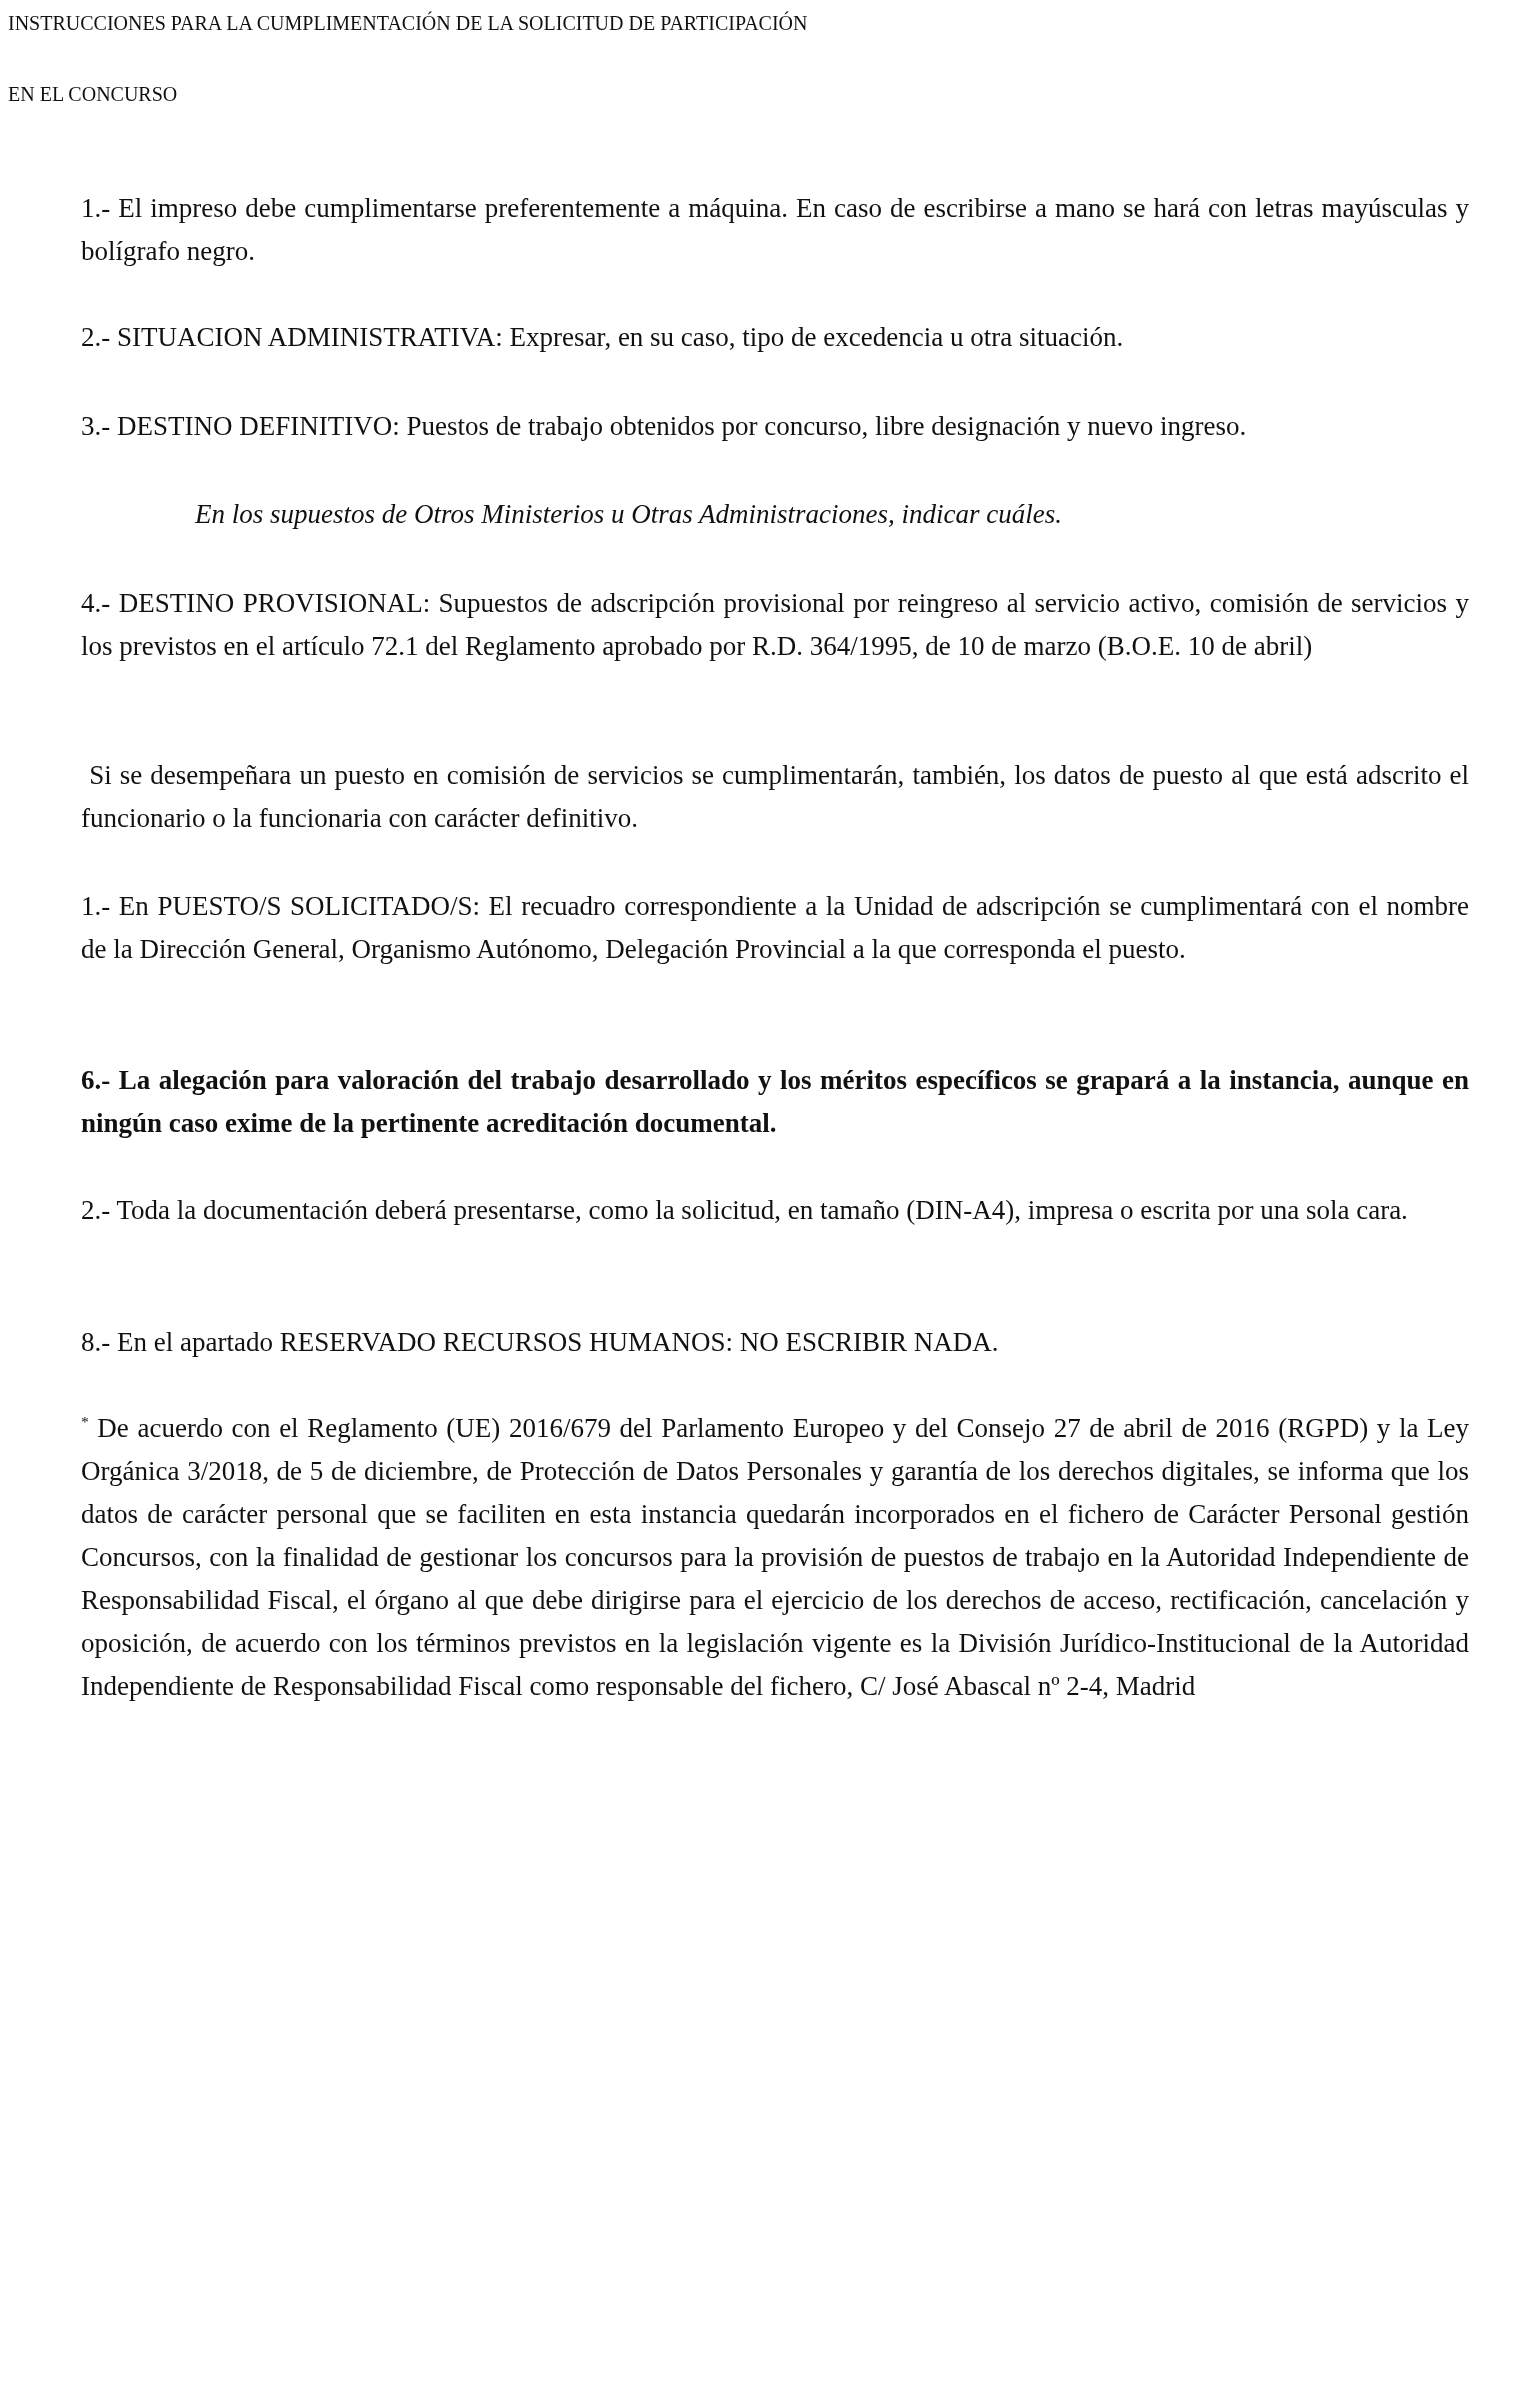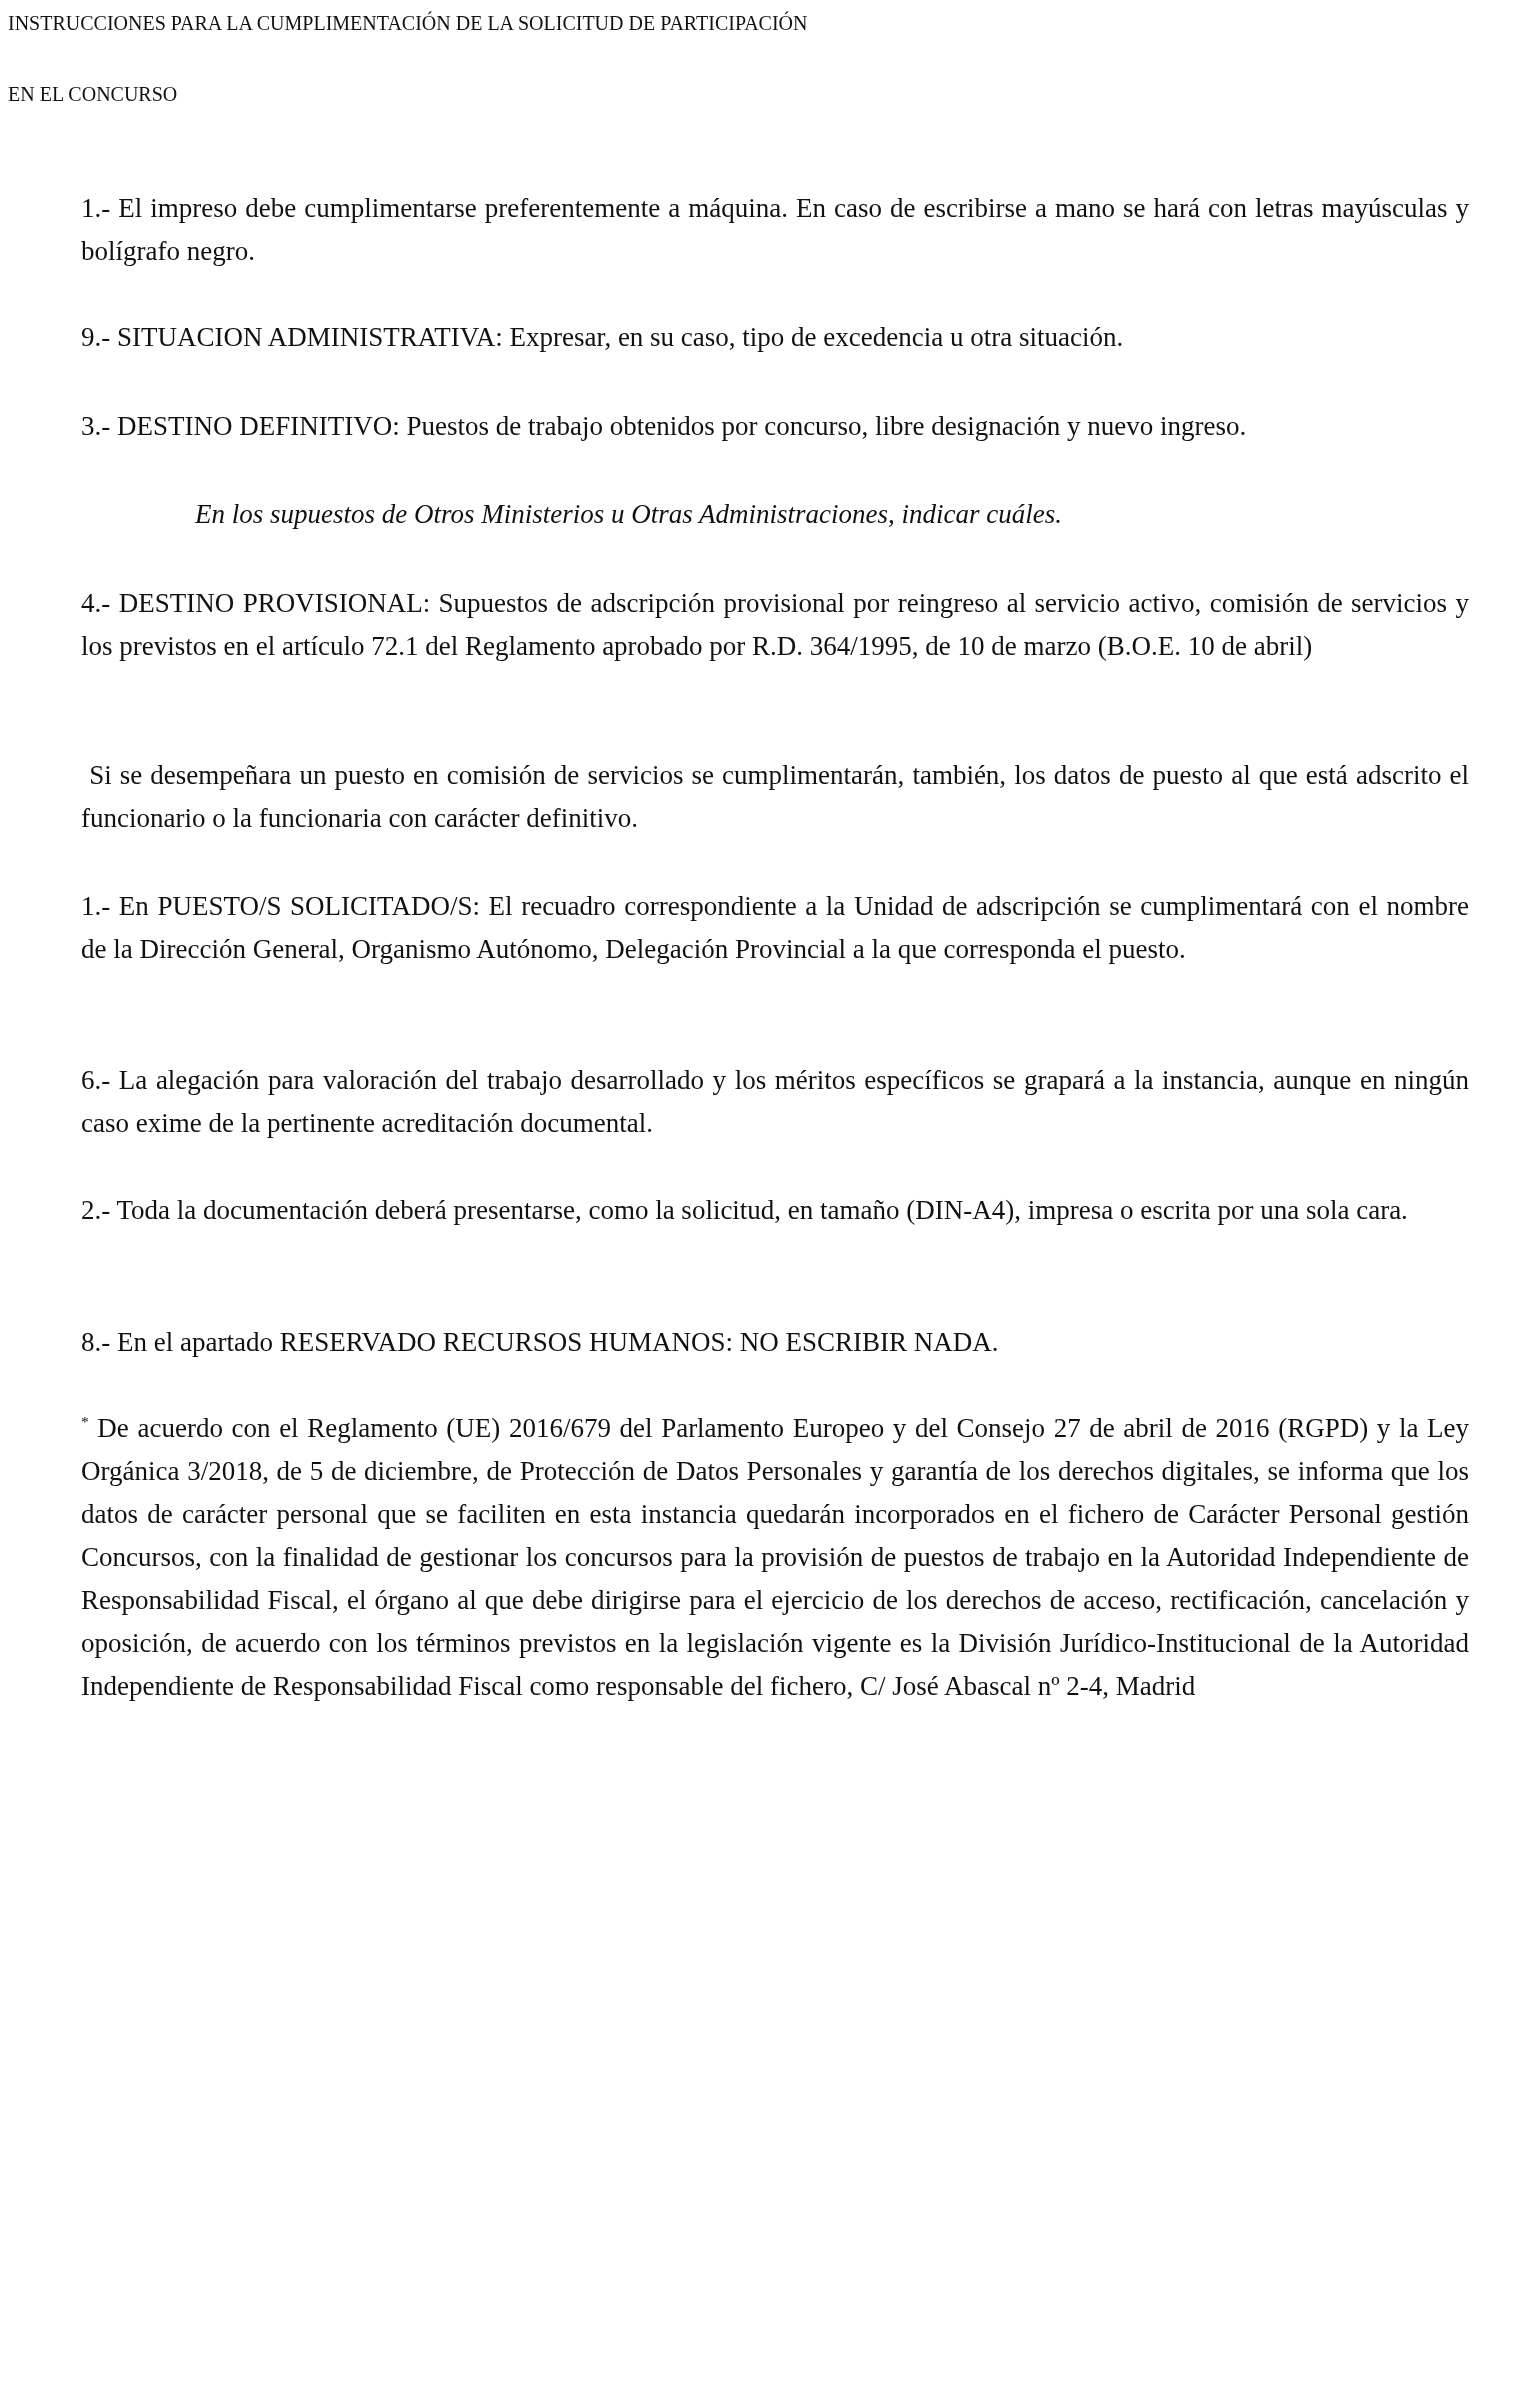--- a/index.html
+++ b/index.html
@@ -15,24 +15,24 @@
   </style>
 </head>
 <body>
 
 <div>
   <div class="title" style="top:1.7px;">INSTRUCCIONES PARA LA CUMPLIMENTACIÓN DE LA SOLICITUD DE PARTICIPACIÓN</div>
   <div class="title" style="top:45px;margin-top:28px;">EN EL CONCURSO</div>
 </div>
 
 <p class="p last-left" style="top:175px;">1.- El impreso debe cumplimentarse preferentemente a máquina. En caso de escribirse a mano se hará con letras mayúsculas y bolígrafo negro.</p>
-<p class="p last-left" style="top:304px;">9.- SITUACION ADMINISTRATIVA: Expresar, en su caso, tipo de excedencia u otra situación.</p>
+<p class="p last-left" style="top:304px;">2.- SITUACION ADMINISTRATIVA: Expresar, en su caso, tipo de excedencia u otra situación.</p>
 <p class="p last-left" style="top:393px;">3.- DESTINO DEFINITIVO: Puestos de trabajo obtenidos por concurso, libre designación y nuevo ingreso.</p>
 <p class="p indent last-left" style="top:481px;">En los supuestos de Otros Ministerios u Otras Administraciones, indicar cuáles.</p>
 <p class="p last-left" style="top:570px;">4.- DESTINO PROVISIONAL: Supuestos de adscripción provisional por reingreso al servicio activo, comisión de servicios y los previstos en el artículo 72.1 del Reglamento aprobado por R.D. 364/1995, de 10 de marzo (B.O.E. 10 de abril)</p>
 <p class="p last-left" style="top:742px; white-space:pre-wrap;"> Si se desempeñara un puesto en comisión de servicios se cumplimentarán, también, los datos de puesto al que está adscrito el funcionario o la funcionaria con carácter definitivo.</p>
 <p class="p last-left" style="top:873px;">1.- En PUESTO/S SOLICITADO/S: El recuadro correspondiente a la Unidad de adscripción se cumplimentará con el nombre de la Dirección General, Organismo Autónomo, Delegación Provincial a la que corresponda el puesto.</p>
-<p class="p last-left" style="top:1047px;">6.- La alegación para valoración del trabajo desarrollado y los méritos específicos se grapará a la instancia, aunque en ningún caso exime de la pertinente acreditación documental.</p>
+<p class="p last-left" style="top:1047px;font-weight:bold;">6.- La alegación para valoración del trabajo desarrollado y los méritos específicos se grapará a la instancia, aunque en ningún caso exime de la pertinente acreditación documental.</p>
 <p class="p last-left" style="top:1177px;">2.- Toda la documentación deberá presentarse, como la solicitud, en tamaño (DIN-A4), impresa o escrita por una sola cara.</p>
 <p class="p last-left" style="top:1309px;">8.- En el apartado RESERVADO RECURSOS HUMANOS: NO ESCRIBIR NADA.</p>
 
 <p class="p last-left" style="top:1395px;"><sup>*</sup><span> De acuerdo con el Reglamento (UE) 2016/679 del Parlamento Europeo y del Consejo 27 de abril de 2016 (RGPD) y la Ley Orgánica 3/2018, de 5 de diciembre, de Protección de Datos Personales y garantía de los derechos digitales, se informa que los datos de carácter personal que se faciliten en esta instancia quedarán incorporados en el fichero de Carácter Personal gestión Concursos, con la finalidad de gestionar los concursos para la provisión de puestos de trabajo en la Autoridad Independiente de Responsabilidad Fiscal, el órgano al que debe dirigirse para el ejercicio de los derechos de acceso, rectificación, cancelación y oposición, de acuerdo con los términos previstos en la legislación vigente es la División Jurídico-Institucional de la Autoridad Independiente de Responsabilidad Fiscal como responsable del fichero, C/ José Abascal nº 2-4, Madrid</span></p>
 
 
 </body></html>

